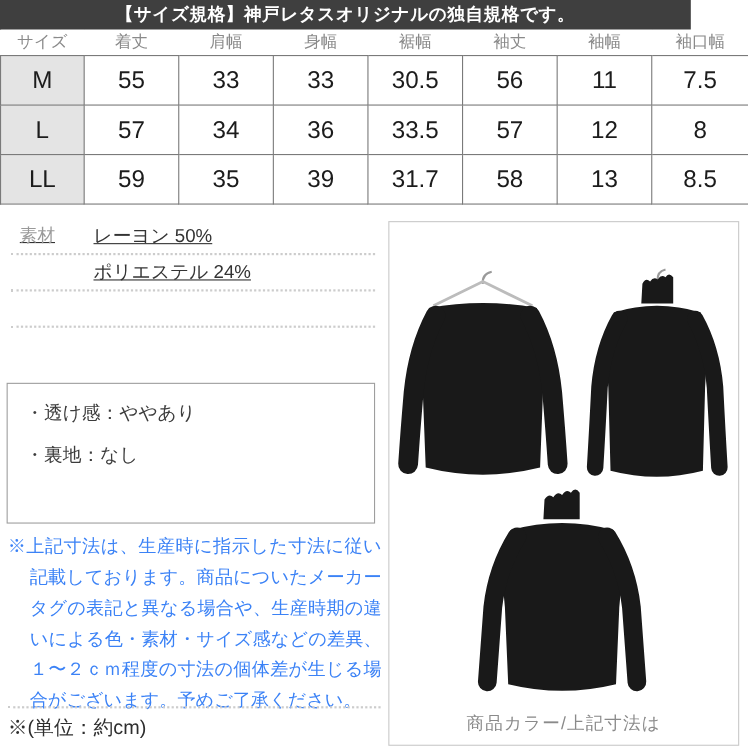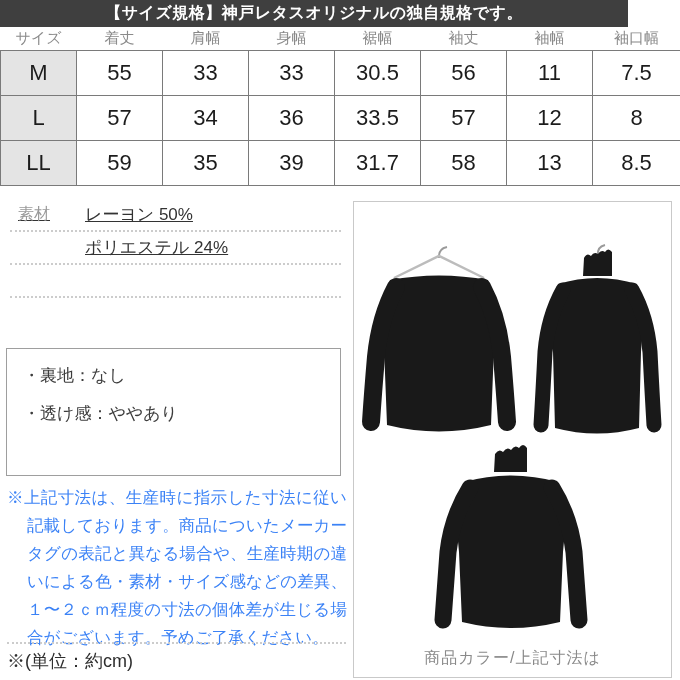--- a/index.html
+++ b/index.html
@@ -148,22 +148,22 @@
     <span class="material-label">素材</span>
     <span class="material-value">レーヨン 50%</span>
   </div>
   <div class="material-row cont">
     <span class="material-value">ポリエステル 24%</span>
   </div>
   <div class="material-row cont"></div>
 </div>
 
 <div class="feature-box">
+  <div class="feature-line">・透け感：ややあり</div>
   <div class="feature-line">・裏地：なし</div>
-  <div class="feature-line">・透け感：ややあり</div>
 </div>
 
 <div class="notes">※上記寸法は、生産時に指示した寸法に従い記載しております。商品についたメーカータグの表記と異なる場合や、生産時期の違いによる色・素材・サイズ感などの差異、１〜２ｃｍ程度の寸法の個体差が生じる場合がございます。予めご了承ください。</div>
 <div class="unit-note">※(単位：約cm)</div>
 
 <div class="product-panel">
 
   <svg class="sweater" style="left:6px; top:40px;" width="158" height="205" viewBox="0 0 158 205">
     <path d="M79,16 q-1,-9 8,-11" stroke="#9a9a9a" stroke-width="2" fill="none"></path>
     <path d="M34,36 L79,14 L124,36" stroke="#bcbcbc" stroke-width="2.5" fill="none"></path>

